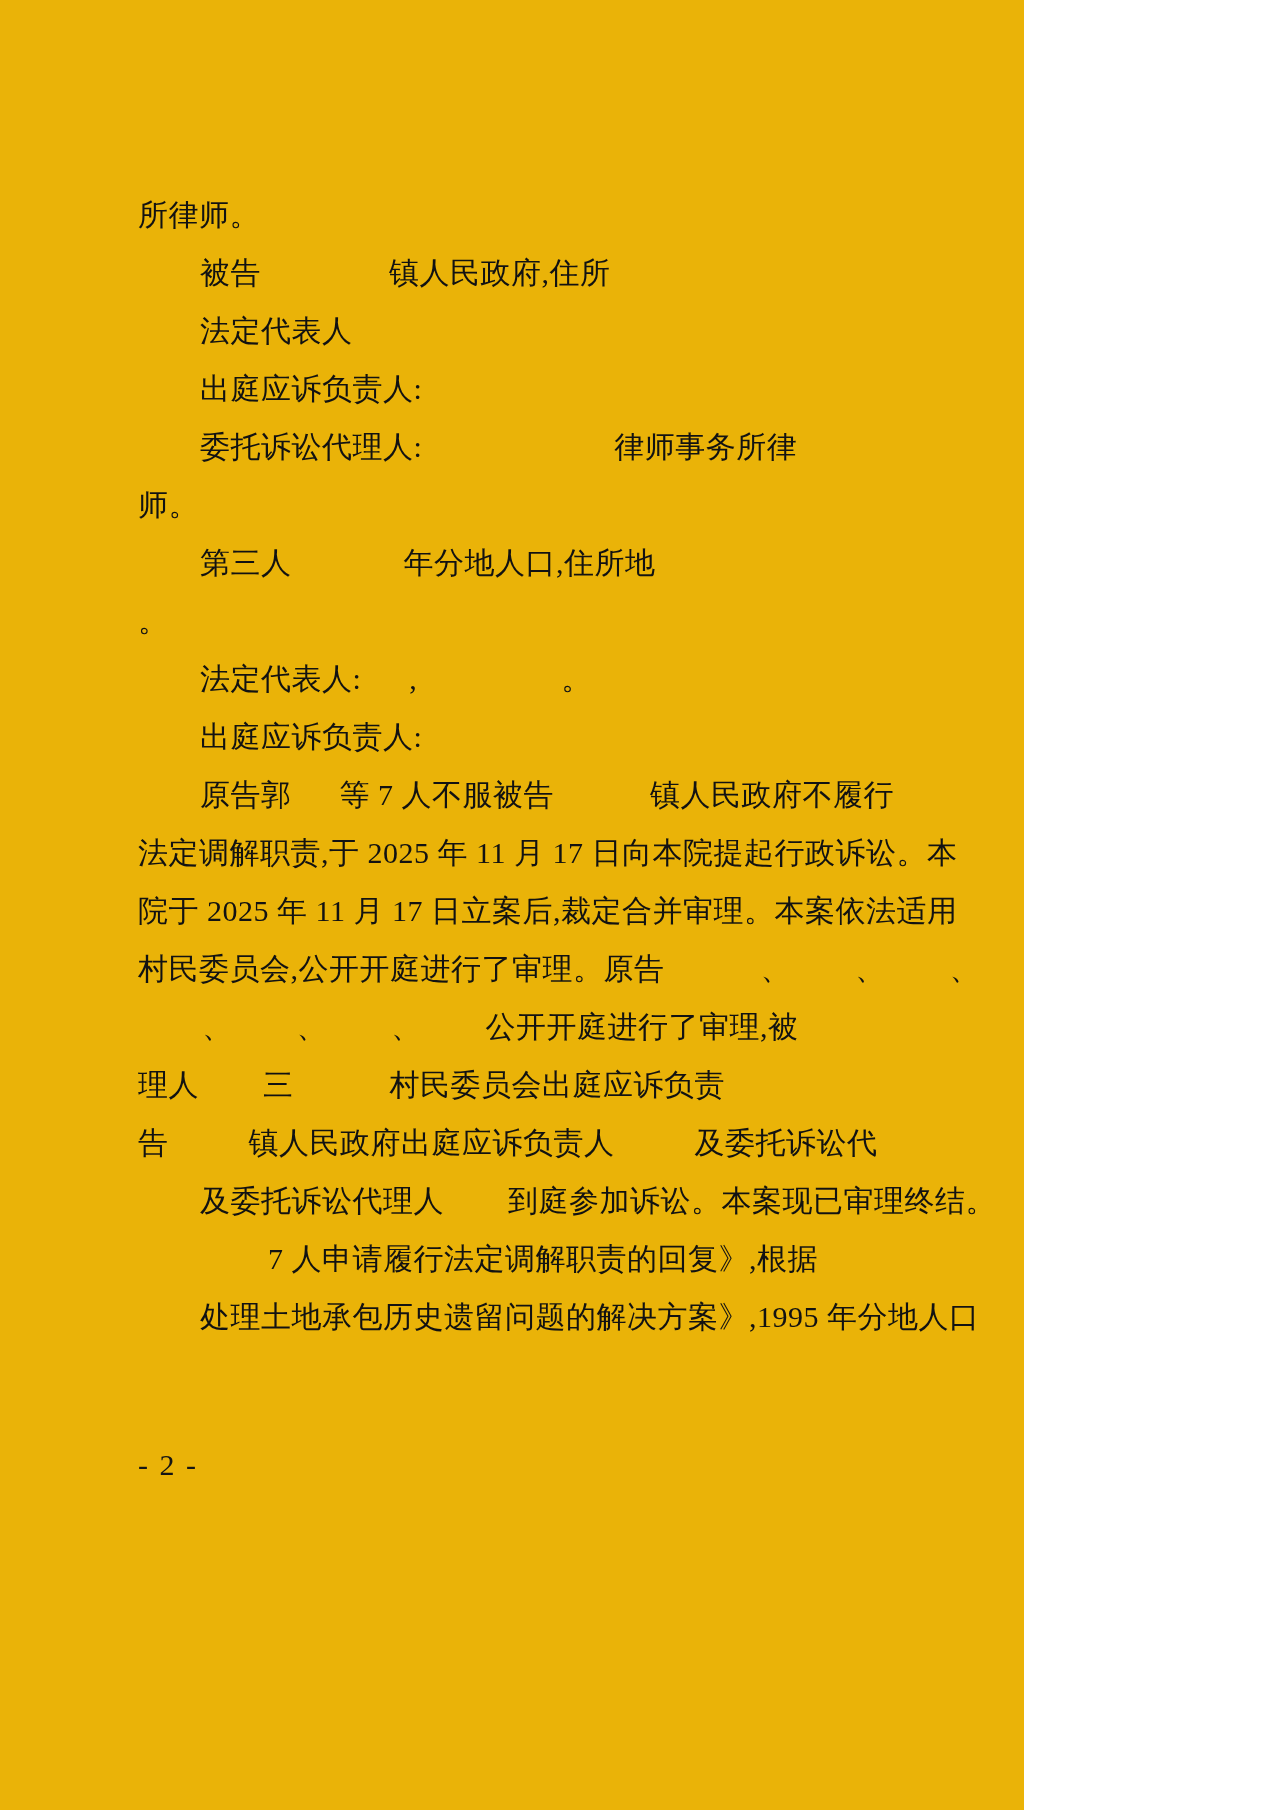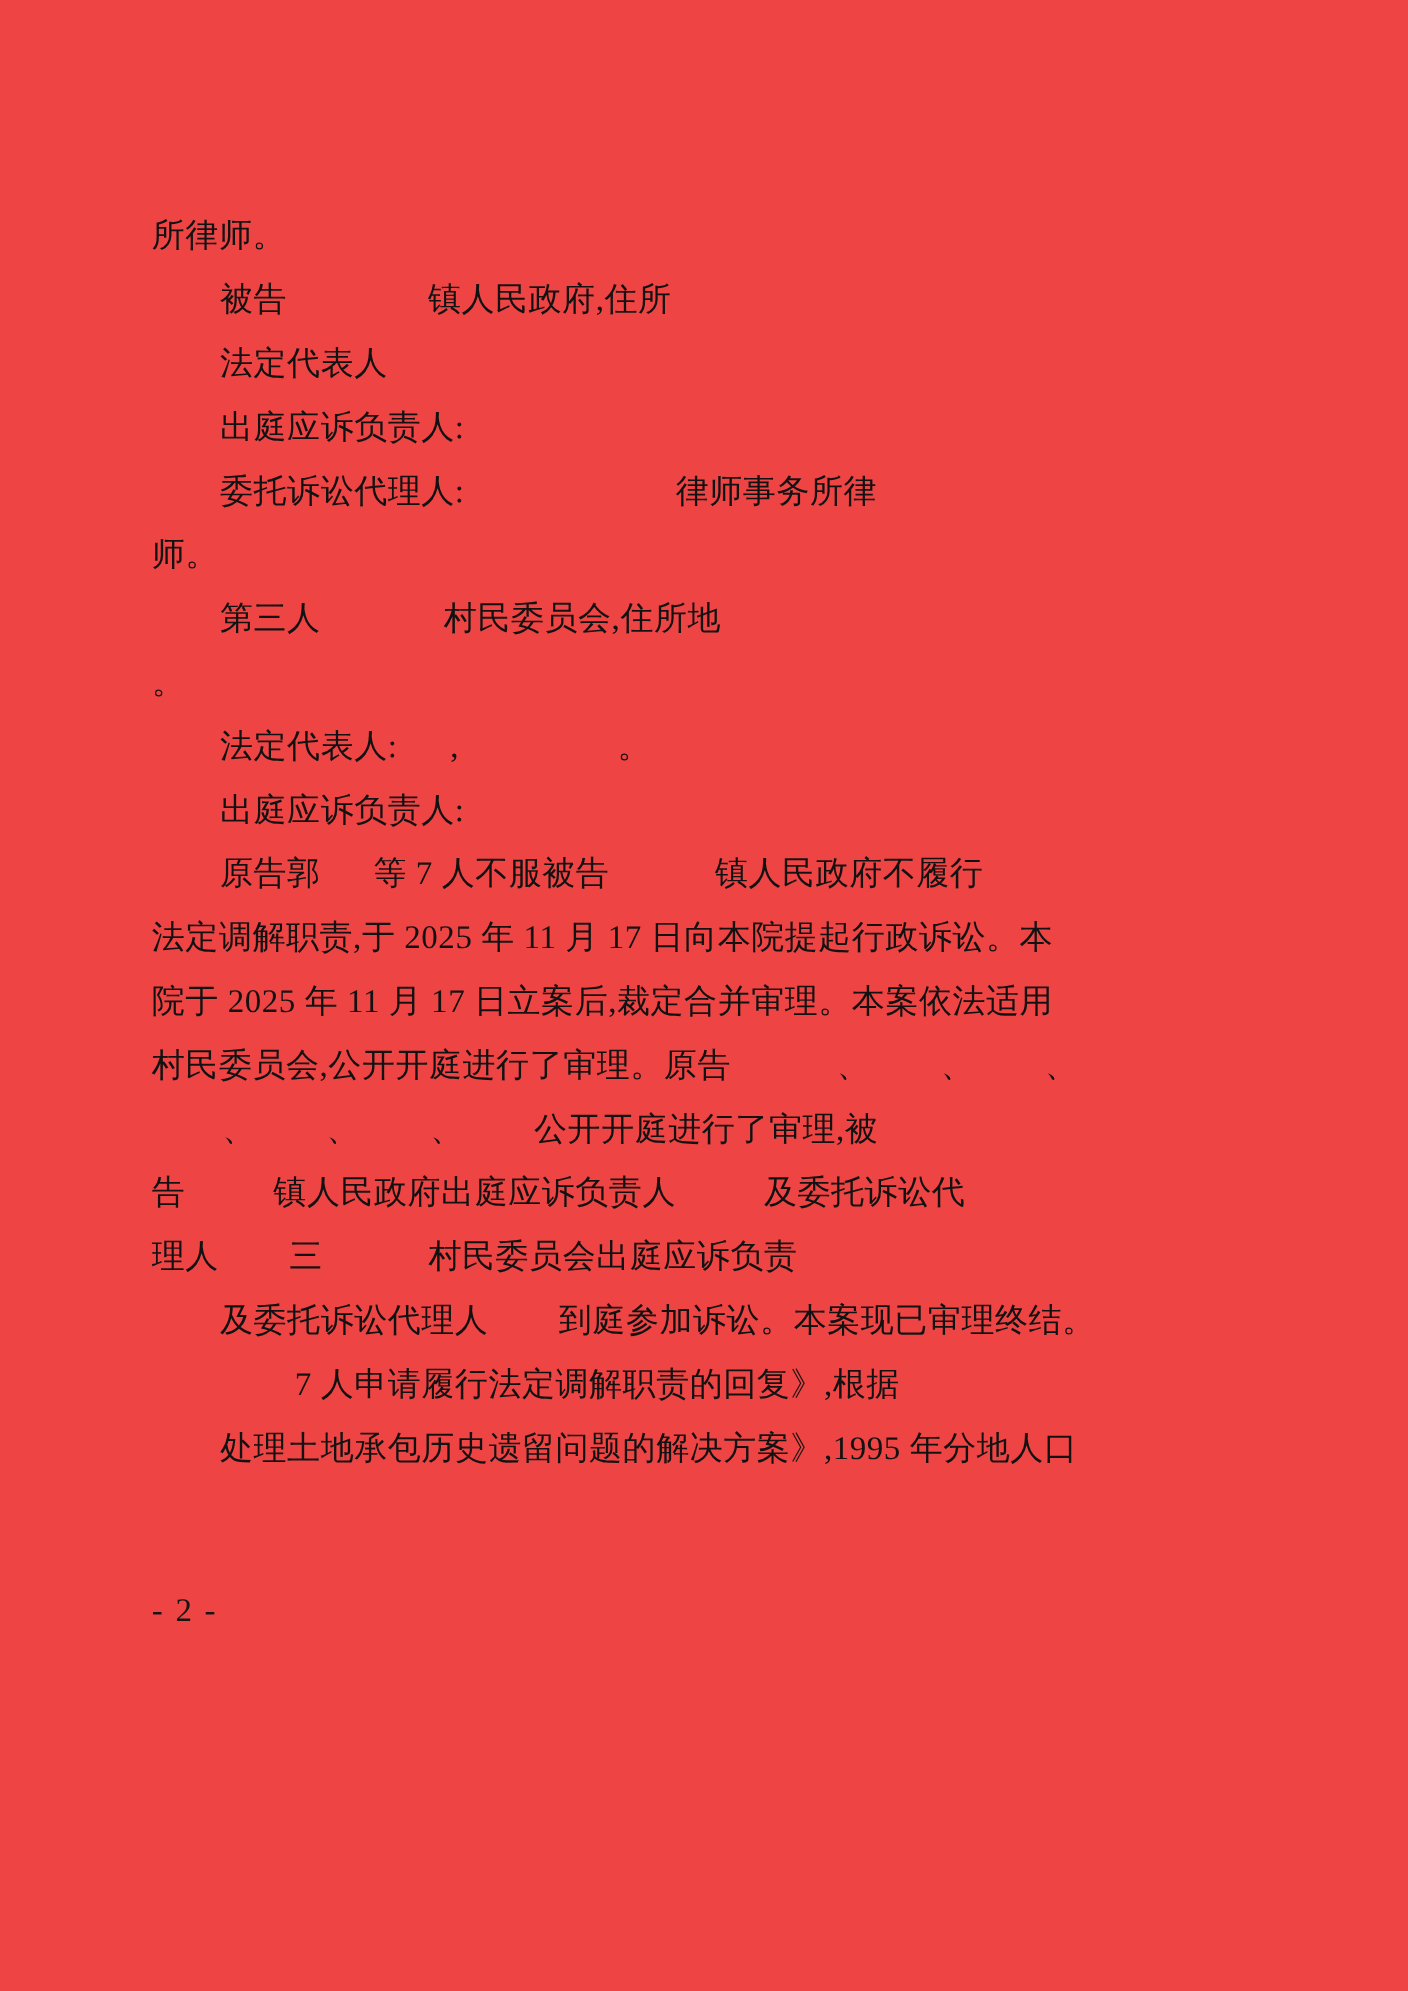--- a/index.html
+++ b/index.html
@@ -11,23 +11,23 @@
     width: 1280px;
     height: 1810px;
     font-family: "Liberation Serif", "DejaVu Serif", serif;
     color: #111111;
     position: relative;
     overflow: hidden;
   }
   .page {
     position: absolute;
     left: 0; top: 0;
-    width: 1280px;
+    width: 1024px;
     height: 1810px;
-    background: #ef4444;
+    background: #eab308;
   }
   .body-area {
     position: absolute;
     left: 138px;
     top: 186px;
     width: 840px;
   }
   .ln {
     font-size: 30px;
     line-height: 58px;
@@ -56,31 +56,31 @@
 
 <div class="page">
 
   <div class="body-area">
     <div class="ln">所律师。</div>
     <div class="ln indent">被告                镇人民政府,住所</div>
     <div class="ln indent">法定代表人</div>
     <div class="ln indent">出庭应诉负责人:</div>
     <div class="ln indent">委托诉讼代理人:                        律师事务所律</div>
     <div class="ln">师。</div>
-    <div class="ln indent">第三人              村民委员会,住所地</div>
+    <div class="ln indent">第三人              年分地人口,住所地</div>
     <div class="ln">。</div>
     <div class="ln indent">法定代表人:      ,                  。</div>
     <div class="ln indent">出庭应诉负责人:</div>
     <div class="ln indent">原告郭      等 7 人不服被告            镇人民政府不履行</div>
     <div class="ln">法定调解职责,于 2025 年 11 月 17 日向本院提起行政诉讼。本</div>
     <div class="ln">院于 2025 年 11 月 17 日立案后,裁定合并审理。本案依法适用</div>
     <div class="ln">村民委员会,公开开庭进行了审理。原告            、        、        、</div>
     <div class="ln">        、        、        、        公开开庭进行了审理,被</div>
+    <div class="ln">理人        三            村民委员会出庭应诉负责</div>
     <div class="ln">告          镇人民政府出庭应诉负责人          及委托诉讼代</div>
-    <div class="ln">理人        三            村民委员会出庭应诉负责</div>
     <div class="ln indent">及委托诉讼代理人        到庭参加诉讼。本案现已审理终结。</div>
     <div class="ln indent2">7 人申请履行法定调解职责的回复》,根据</div>
     <div class="ln indent">处理土地承包历史遗留问题的解决方案》,1995 年分地人口</div>
   </div>
 
   <div class="pagenum">- 2 -</div>
 
 </div>
 
 </body></html>

